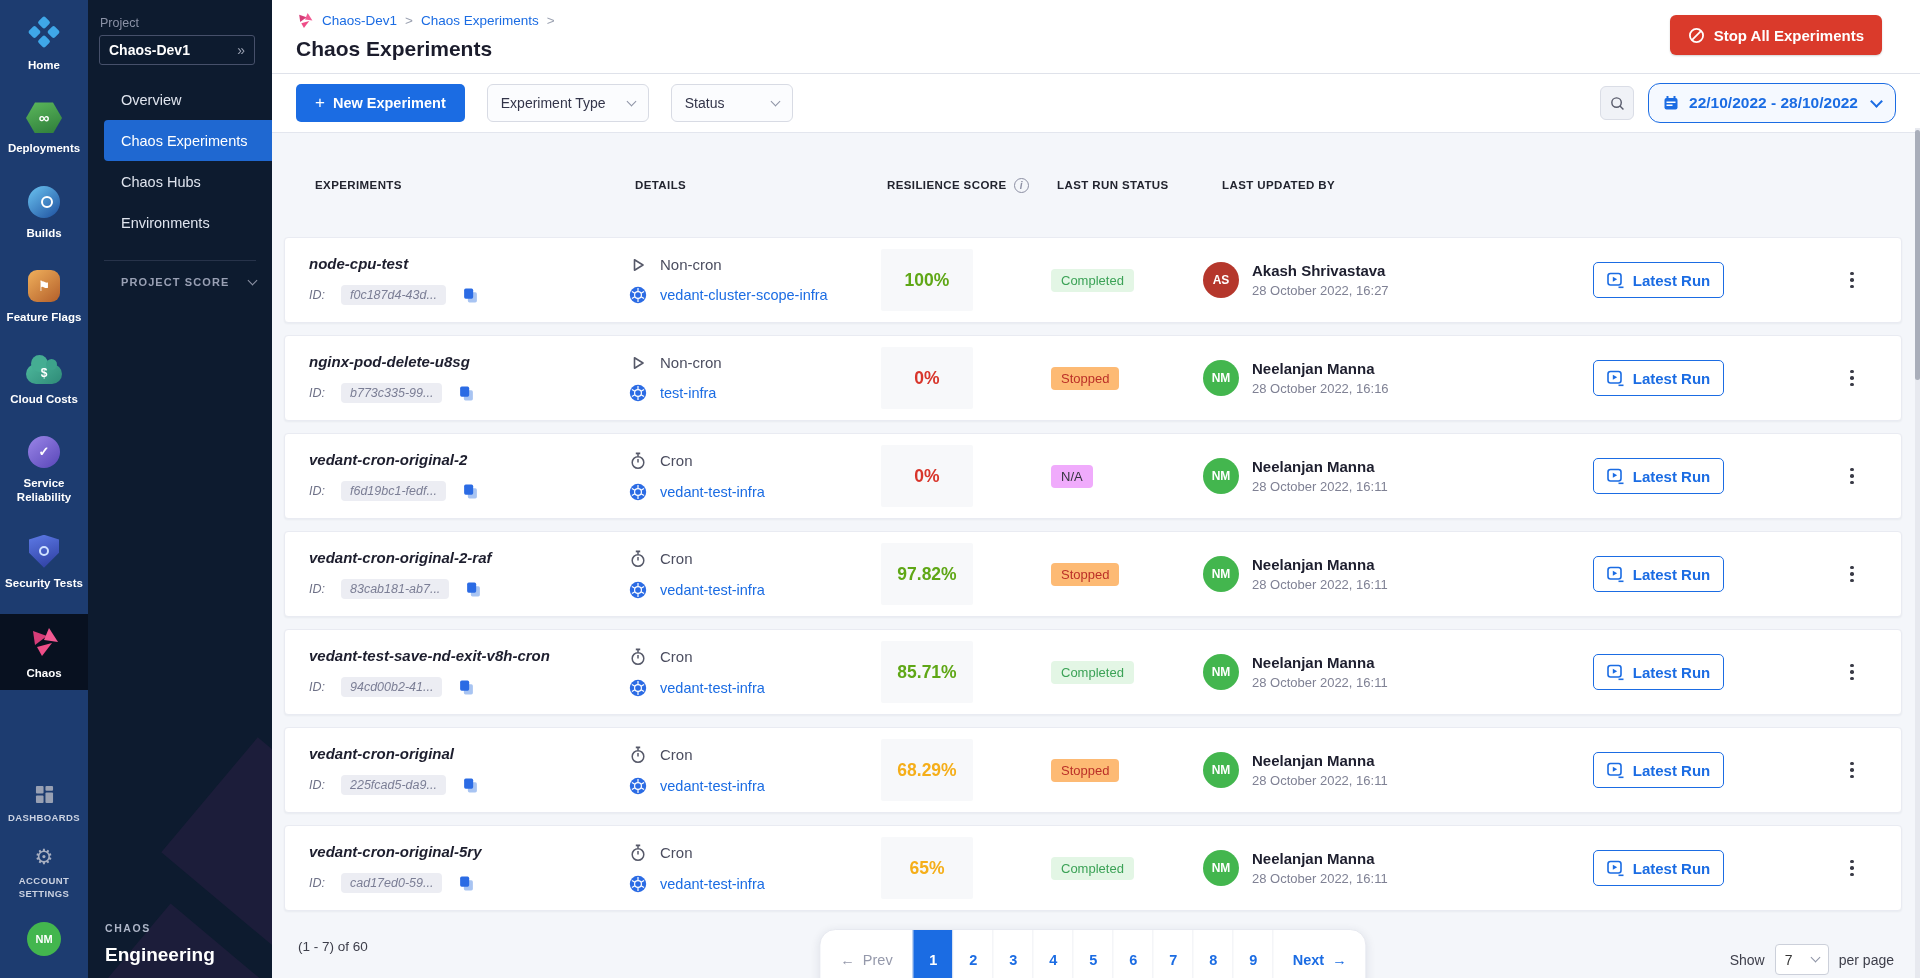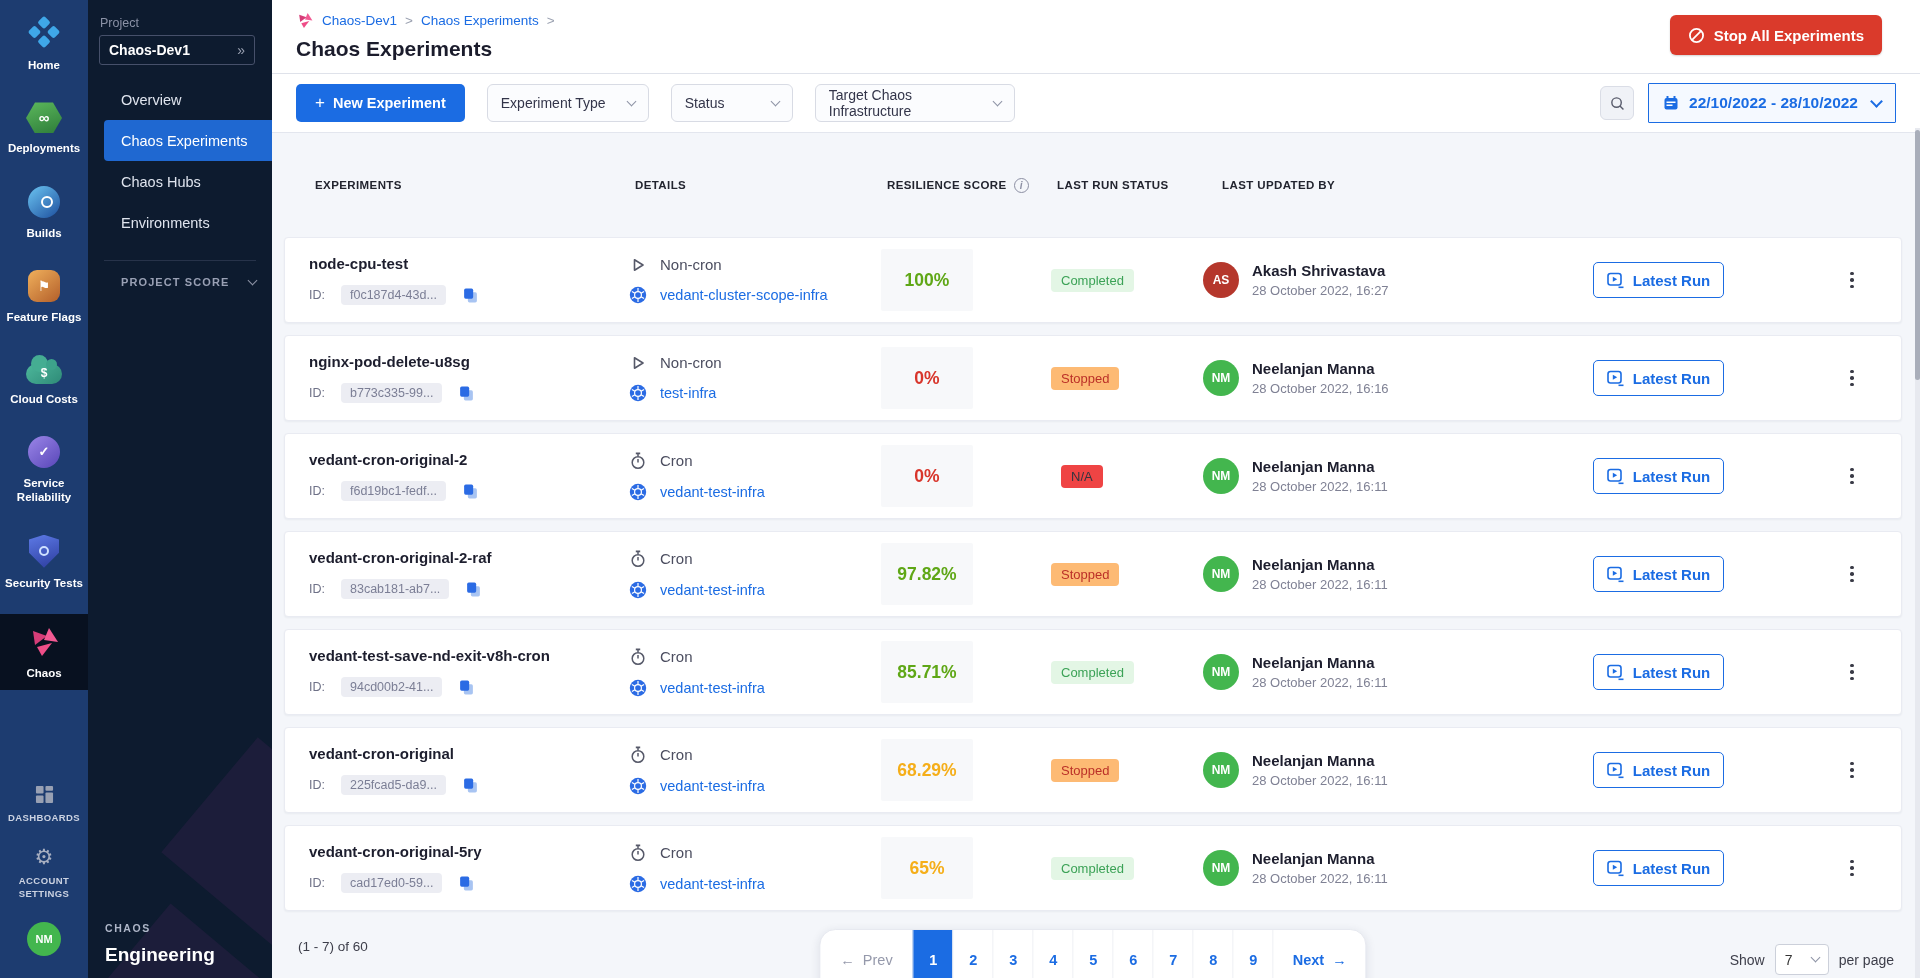--- a/index.html
+++ b/index.html
@@ -56,48 +56,48 @@
   .crumb-sep { color:#9aa0b0; }
   .page-title { margin-top:8px; font-size:21px; font-weight:700; color:#1b1c2c; }
   .stop-btn { position:absolute; right:38px; top:15px; height:40px; background:#da3a2b; border:none; border-radius:6px; display:flex; align-items:center; gap:9px; padding:12px 18px; color:#fff; font-weight:700; font-size:15px; cursor:pointer; box-shadow:0 1px 2px rgba(0,0,0,.18); }
 
   .toolbar { height:59px; background:#fff; border-bottom:1px solid #e3e6ee; display:flex; align-items:center; padding:0 24px; gap:22px; flex:none; }
   .primary-btn { height:38px; background:#1b6ce3; border:none; color:#fff; border-radius:5px; display:flex; align-items:center; gap:8px; padding:0 19px; font-weight:700; font-size:14.5px; cursor:pointer; }
   .primary-btn .plus { font-size:17px; font-weight:400; }
   .filter { height:38px; border:1px solid #d8dbe4; background:#fbfcfe; border-radius:6px; display:flex; align-items:center; justify-content:space-between; padding:0 13px; color:#33354a; font-size:14px; cursor:pointer; }
   .toolbar-right { margin-left:auto; display:flex; align-items:center; gap:14px; }
   .search-btn { width:34px; height:34px; border:1px solid #dadde6; background:#f0f2f7; border-radius:6px; display:flex; align-items:center; justify-content:center; cursor:pointer; }
-  .date-btn { height:40px; border:1.5px solid #1b6ce3; background:#f5f9ff; border-radius:1px; display:flex; align-items:center; gap:10px; padding:0 14px; color:#1b6ce3; font-weight:700; font-size:15.5px; cursor:pointer; }
+  .date-btn { height:40px; border:1.5px solid #1b6ce3; background:#f5f9ff; border-radius:12px; display:flex; align-items:center; gap:10px; padding:0 14px; color:#1b6ce3; font-weight:700; font-size:15.5px; cursor:pointer; }
   .date-btn .bchev { width:9px; height:9px; border-right:2.4px solid #1b6ce3; border-bottom:2.4px solid #1b6ce3; transform:rotate(45deg); margin:-4px 0 0 4px; }
 
   .table-area { flex:1; display:flex; flex-direction:column; padding:0 18px 0 12px; overflow:hidden; }
   .grid { display:grid; grid-template-columns:320px 252px 170px 152px 390px 210px 1fr; }
   .thead { height:104px; align-items:center; padding-left:31px; flex:none; }
   .th { font-size:11.5px; font-weight:700; color:#22242f; letter-spacing:.4px; }
   .score-head { display:flex; align-items:center; gap:7px; }
   .info-i { width:15px; height:15px; border:1.3px solid #8c8fa3; border-radius:50%; color:#8c8fa3; font-size:10px; font-style:italic; font-weight:700; display:flex; align-items:center; justify-content:center; }
 
   .row-card { height:86px; background:#fff; border:1px solid #e9ebf2; border-radius:4px; box-shadow:0 1px 2px rgba(25,35,60,.05); align-items:center; padding-left:24px; margin-bottom:12px; }
-  .cell-exp { display:flex; flex-direction:column; }
+  .cell-exp { display:flex; flex-direction:column;font-style:italic; }
   .exp-name { font-size:15px; font-weight:700; color:#1d1e2e; }
   .id-row { display:flex; align-items:center; gap:16px; margin-top:13px; }
   .id-label { font-size:12.5px; color:#6e7187; }
   .id-pill { background:#ecedf3; border-radius:4px; padding:3px 9px; font-size:12.5px; color:#7b7e95; }
   .copy-btn { cursor:pointer; display:flex; }
   .cell-details { display:flex; flex-direction:column; gap:13px; }
   .detail-line { display:flex; align-items:center; gap:13px; }
   .dicon { display:flex; width:18px; justify-content:center; }
   .detail-type { font-size:15px; color:#4c4e60; }
   .infra-link { font-size:14.5px; color:#1b6ce3; cursor:pointer; text-decoration:none; }
   .score-box { width:92px; height:62px; background:#f7f8fa; display:flex; align-items:center; justify-content:center; font-size:17.5px; font-weight:700; border-radius:2px; }
   .tone-green { color:#5fa716; } .tone-red { color:#d8352b; } .tone-amber { color:#f5ae19; }
   .badge { display:inline-block; padding:4px 10px; border-radius:4px; font-size:13px; font-weight:400; }
   .badge-green { background:#e3f6e5; color:#3ba256; }
   .badge-red { background:#fdba74; color:#bb3028; }
-  .badge-gray { background:#ef4444; color:#34353f;margin-left:10px; }
+  .badge-gray { background:#f0abfc; color:#34353f; }
   .user-cell { display:flex; align-items:center; gap:13px; }
   .avatar { width:36px; height:36px; border-radius:50%; color:#fff; font-size:12px; font-weight:700; display:flex; align-items:center; justify-content:center; flex:none; }
   .av-red { background:#b5372c; } .av-green { background:#43b64e; }
   .user-name { font-size:15px; font-weight:700; color:#1d1e2e; }
   .user-date { font-size:13px; color:#7f8194; margin-top:4px; }
   .latest-btn { width:131px; height:36px; border:1.5px solid #1b6ce3; border-radius:5px; background:#fff; color:#1b6ce3; font-weight:700; font-size:15px; display:flex; align-items:center; justify-content:center; gap:8px; cursor:pointer; }
   .kebab { display:flex; flex-direction:column; gap:3px; align-items:center; cursor:pointer; padding:6px; justify-self:center; }
   .kebab i { width:3.5px; height:3.5px; border-radius:50%; background:#3a3b47; }
 
   
@@ -264,24 +264,20 @@
     <button class="primary-btn">
       <span class="plus">+</span>
       <span>New Experiment</span>
     </button>
     <div class="filter" style="width:162px">
       <span>Experiment Type</span>
         <span class="chev"></span>
     </div>
     <div class="filter" style="width:122px">
       <span>Status</span>
-        <span class="chev"></span>
-    </div>
-    <div class="filter" style="width:200px">
-      <span>Target Chaos Infrastructure</span>
         <span class="chev"></span>
     </div>
     <div class="toolbar-right">
       <button class="search-btn">
         <svg width="17" height="17" viewBox="0 0 18 18">
           <circle cx="8" cy="8" r="5" stroke="#585b6b" stroke-width="1.5" fill="none"></circle>
           <line x1="11.6" y1="11.6" x2="15.3" y2="15.3" stroke="#585b6b" stroke-width="1.5"></line>
         </svg>
       </button>
       <button class="date-btn">

